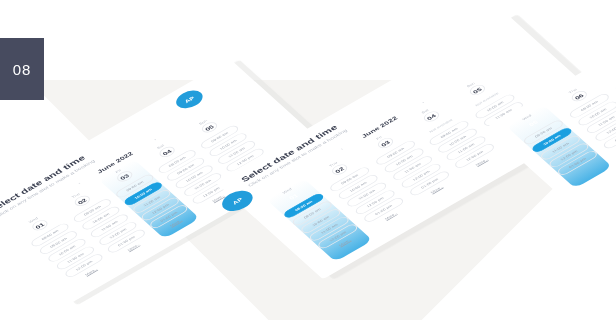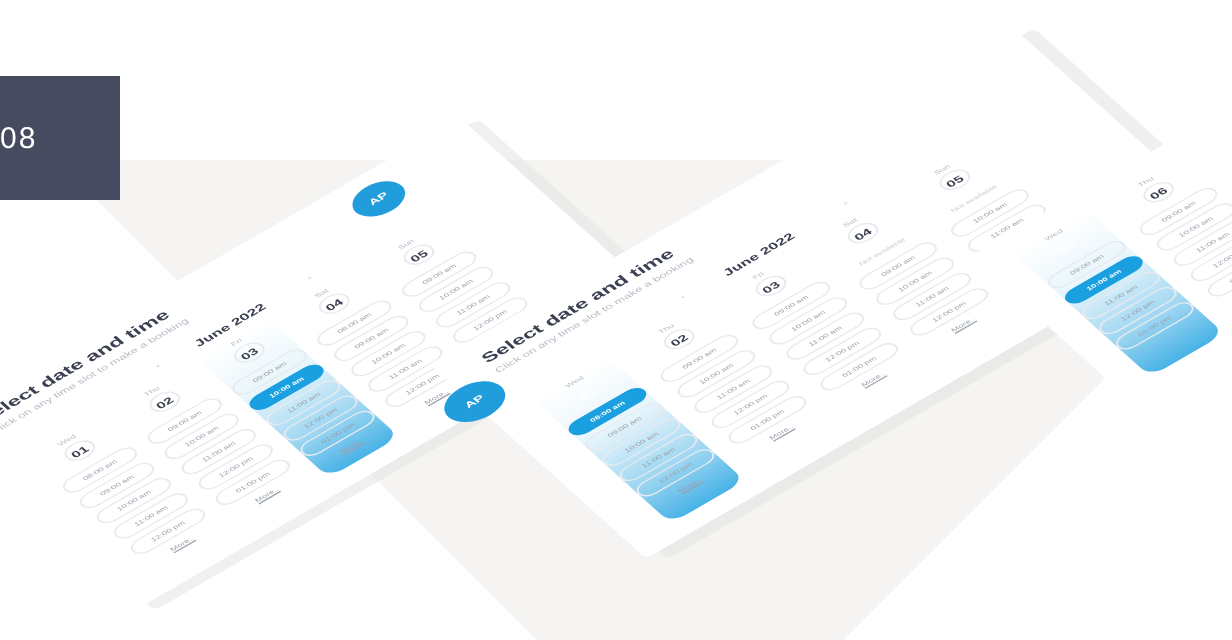--- a/index.html
+++ b/index.html
@@ -34,23 +34,23 @@
     left:330px;top:230px;
     width:620px;height:620px;
     background:#ffffff;
     transform:rotate(45deg);
     transform-origin:50% 50%;
   }
 
   
   #slide-badge{
     position:absolute;left:0px;top:38px;
-    width:60px;height:62px;
+    width:44px;height:62px;
     background:#474b5f;
-    display:flex;align-items:center;
+    display:flex;align-items:center;justify-content:center;
     color:#ffffff;font-size:15px;letter-spacing:1px;
     z-index:40;
   }
 
   
   .iso{
     position:absolute;
     transform-origin:0 0;
   }
   .card{

